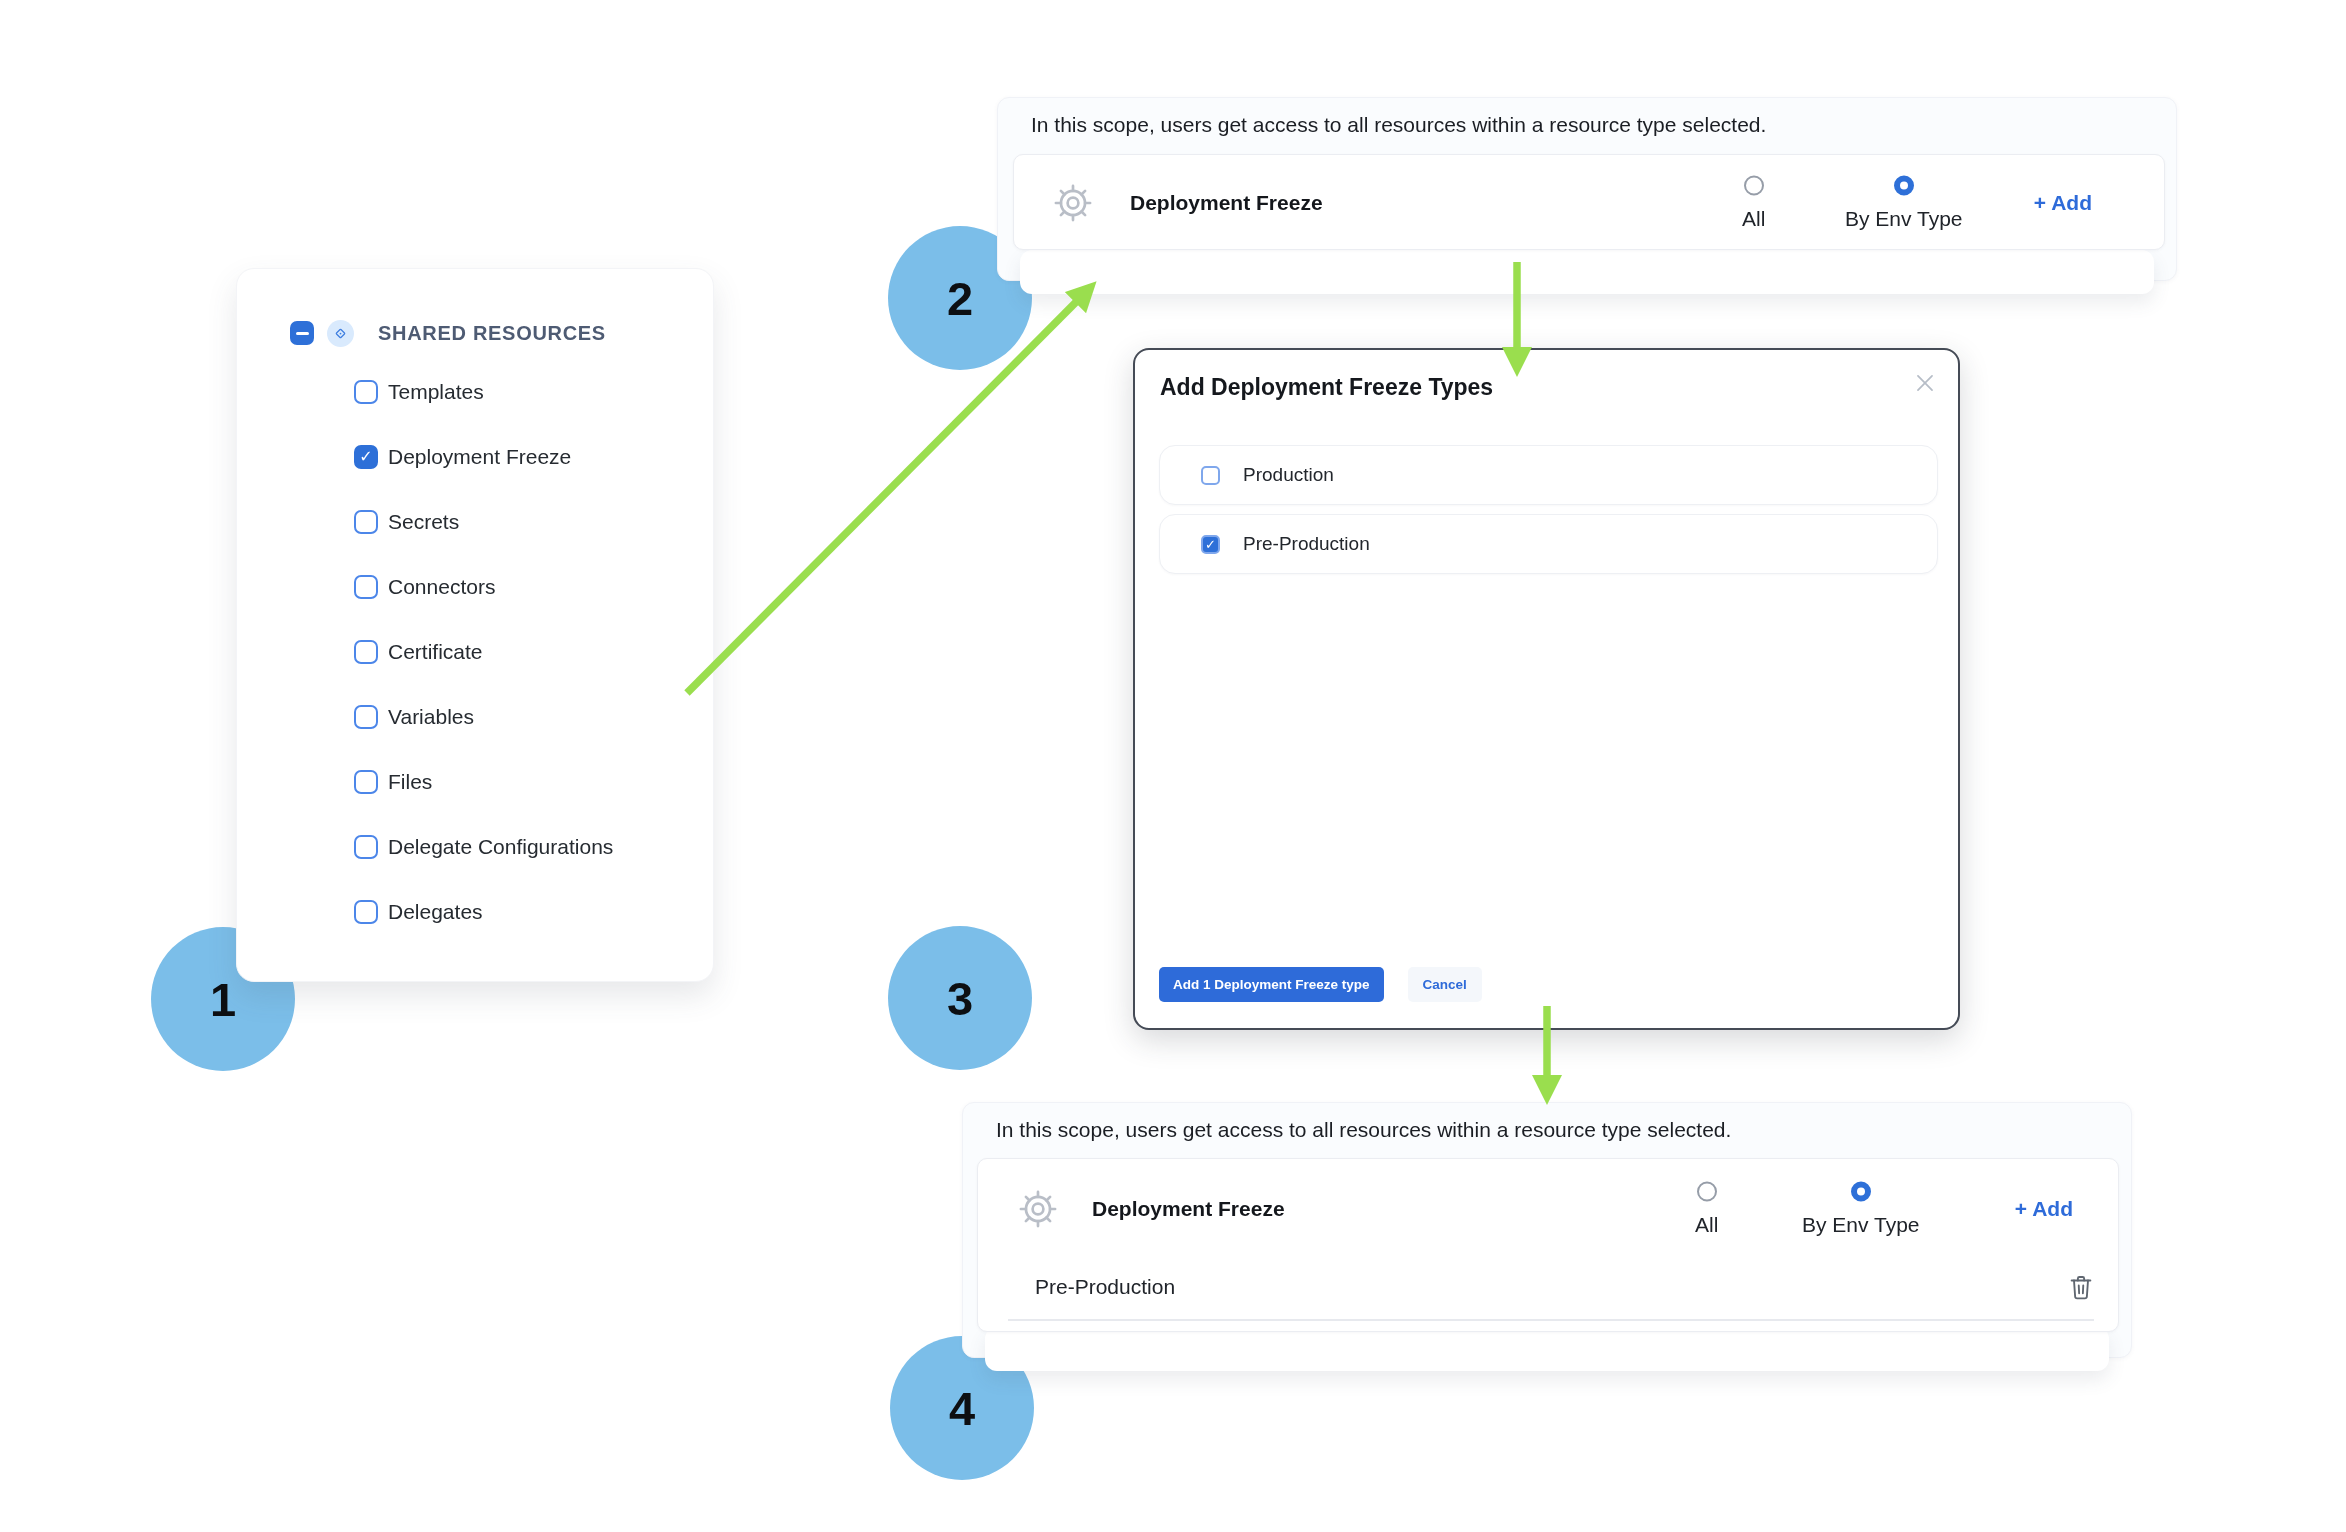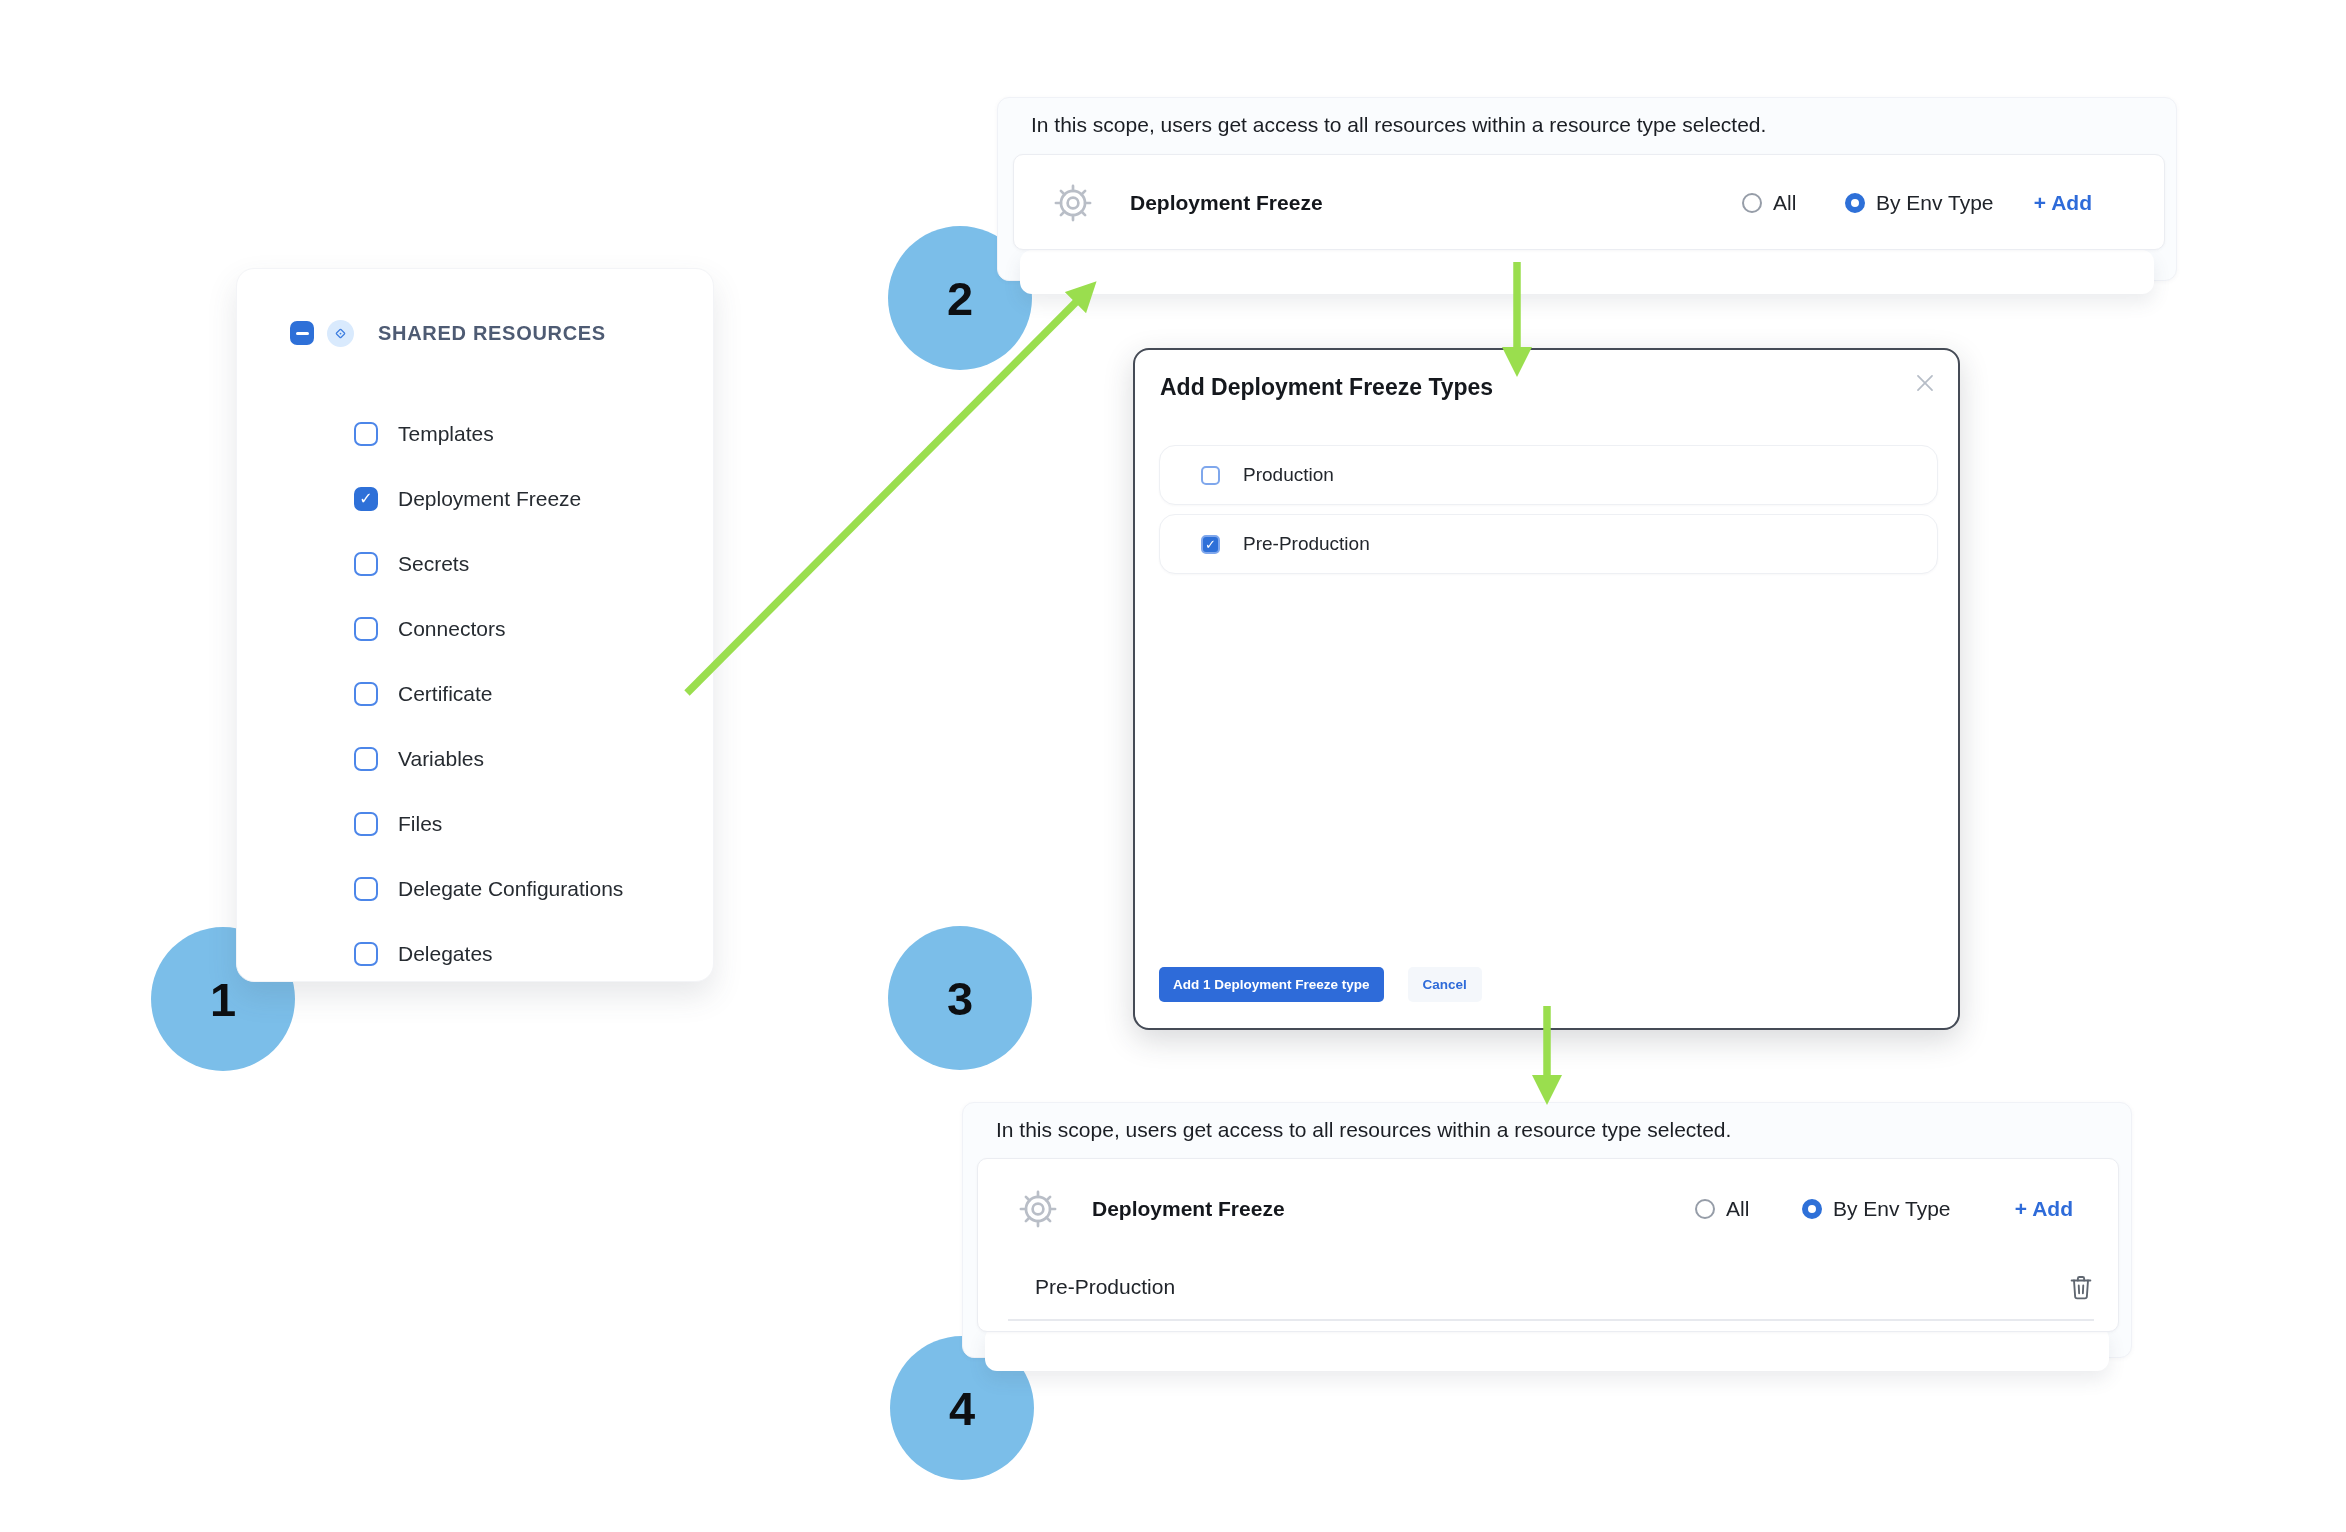--- a/index.html
+++ b/index.html
@@ -19,21 +19,21 @@
   .panel1 { position:absolute; left:253px; top:280px; width:444px; height:685px;
             background:#fff; border-radius:14px; border:1px solid #f1f2f5;
             box-shadow:0 2px 6px rgba(70,80,95,.05); z-index:10; }
   .panel1::before { content:''; position:absolute; inset:-13px -18px -18px -18px;
             background:#fff; border-radius:18px; border:1px solid #f3f4f7;
             box-shadow:0 14px 30px rgba(70,80,95,.13); z-index:-1; }
   .p1-header { position:absolute; left:36px; top:36px; height:32px; display:flex; align-items:center; }
   .p1-title { font-size:20px; font-weight:600; letter-spacing:.7px; color:#4e5b73; margin-left:24px; }
   .module-circle { width:27px; height:27px; border-radius:50%; background:#d9eafd;
             display:flex; align-items:center; justify-content:center; margin-left:13px; }
-  .p1-item { position:absolute; left:100px; height:36px; display:flex; align-items:center; gap:20px; cursor:pointer;margin-top:36px; }
+  .p1-item { position:absolute; left:100px; height:36px; display:flex; gap:10px; cursor:pointer; }
   .p1-item .lbl { font-size:21px; color:#262b31; }
 
   
   .cb { width:24px; height:24px; border:2px solid #4c86e9; border-radius:7px; background:#fff;
         display:flex; align-items:center; justify-content:center; flex:0 0 auto; }
   .cb .check { display:none; color:#fff; font-size:16px; font-weight:700; font-family:"DejaVu Sans",sans-serif; line-height:1; }
   .cb.checked { background:#2e70d8; border-color:#2e70d8; }
   .cb.checked .check { display:block; }
   .cb.indeterminate { background:#2e70d8; border-color:#2e70d8; }
   .minus { width:13px; height:3px; border-radius:2px; background:#fff; }
@@ -44,21 +44,21 @@
   .outer { position:absolute; background:#fafcfe; border:1px solid #f0f2f7; border-radius:12px;
            box-shadow:0 1px 4px rgba(70,80,95,.05); z-index:10; }
   .outer::after { content:''; position:absolute; left:22px; right:22px; bottom:-14px; height:44px;
            background:#fff; border-radius:12px; box-shadow:0 9px 18px rgba(70,80,95,.10); z-index:-1; }
   .scope-desc { position:absolute; left:33px; top:15px; font-size:21px; color:#1b1e24; }
   .inner { position:absolute; background:#fff; border:1px solid #ebedf2; border-radius:10px;
            box-shadow:0 1px 3px rgba(70,80,95,.05); }
   .res-row { position:absolute; left:0; right:0; top:0; height:96px; }
   .gear { position:absolute; top:50%; transform:translateY(-50%); }
   .res-label { position:absolute; top:50%; transform:translateY(-50%); font-size:21px; font-weight:700; color:#14171c; }
-  .radio-opt { position:absolute; top:50%; transform:translateY(-50%); display:flex; align-items:center; gap:11px; cursor:pointer; }
+  .radio-opt { position:absolute; top:50%; transform:translateY(-50%); display:flex; align-items:center; gap:11px; cursor:pointer;flex-direction:column; }
   .radio { width:20px; height:20px; border-radius:50%; border:2px solid #969da8; background:#fff; flex:0 0 auto; }
   .radio.selected { border:6px solid #2e70d8; }
   .radio-lbl { font-size:21px; color:#20242a; }
   .add-link { position:absolute; top:50%; transform:translateY(-50%); font-size:21px; font-weight:700; color:#2e6bd9; cursor:pointer; }
 
   .panel2 { left:997px; top:97px; width:1180px; height:184px; }
   .panel2 .inner { left:15px; top:56px; width:1152px; height:96px; }
 
   .panel4 { left:962px; top:1102px; width:1170px; height:256px; }
   .panel4 .inner { left:14px; top:55px; width:1142px; height:174px; }

